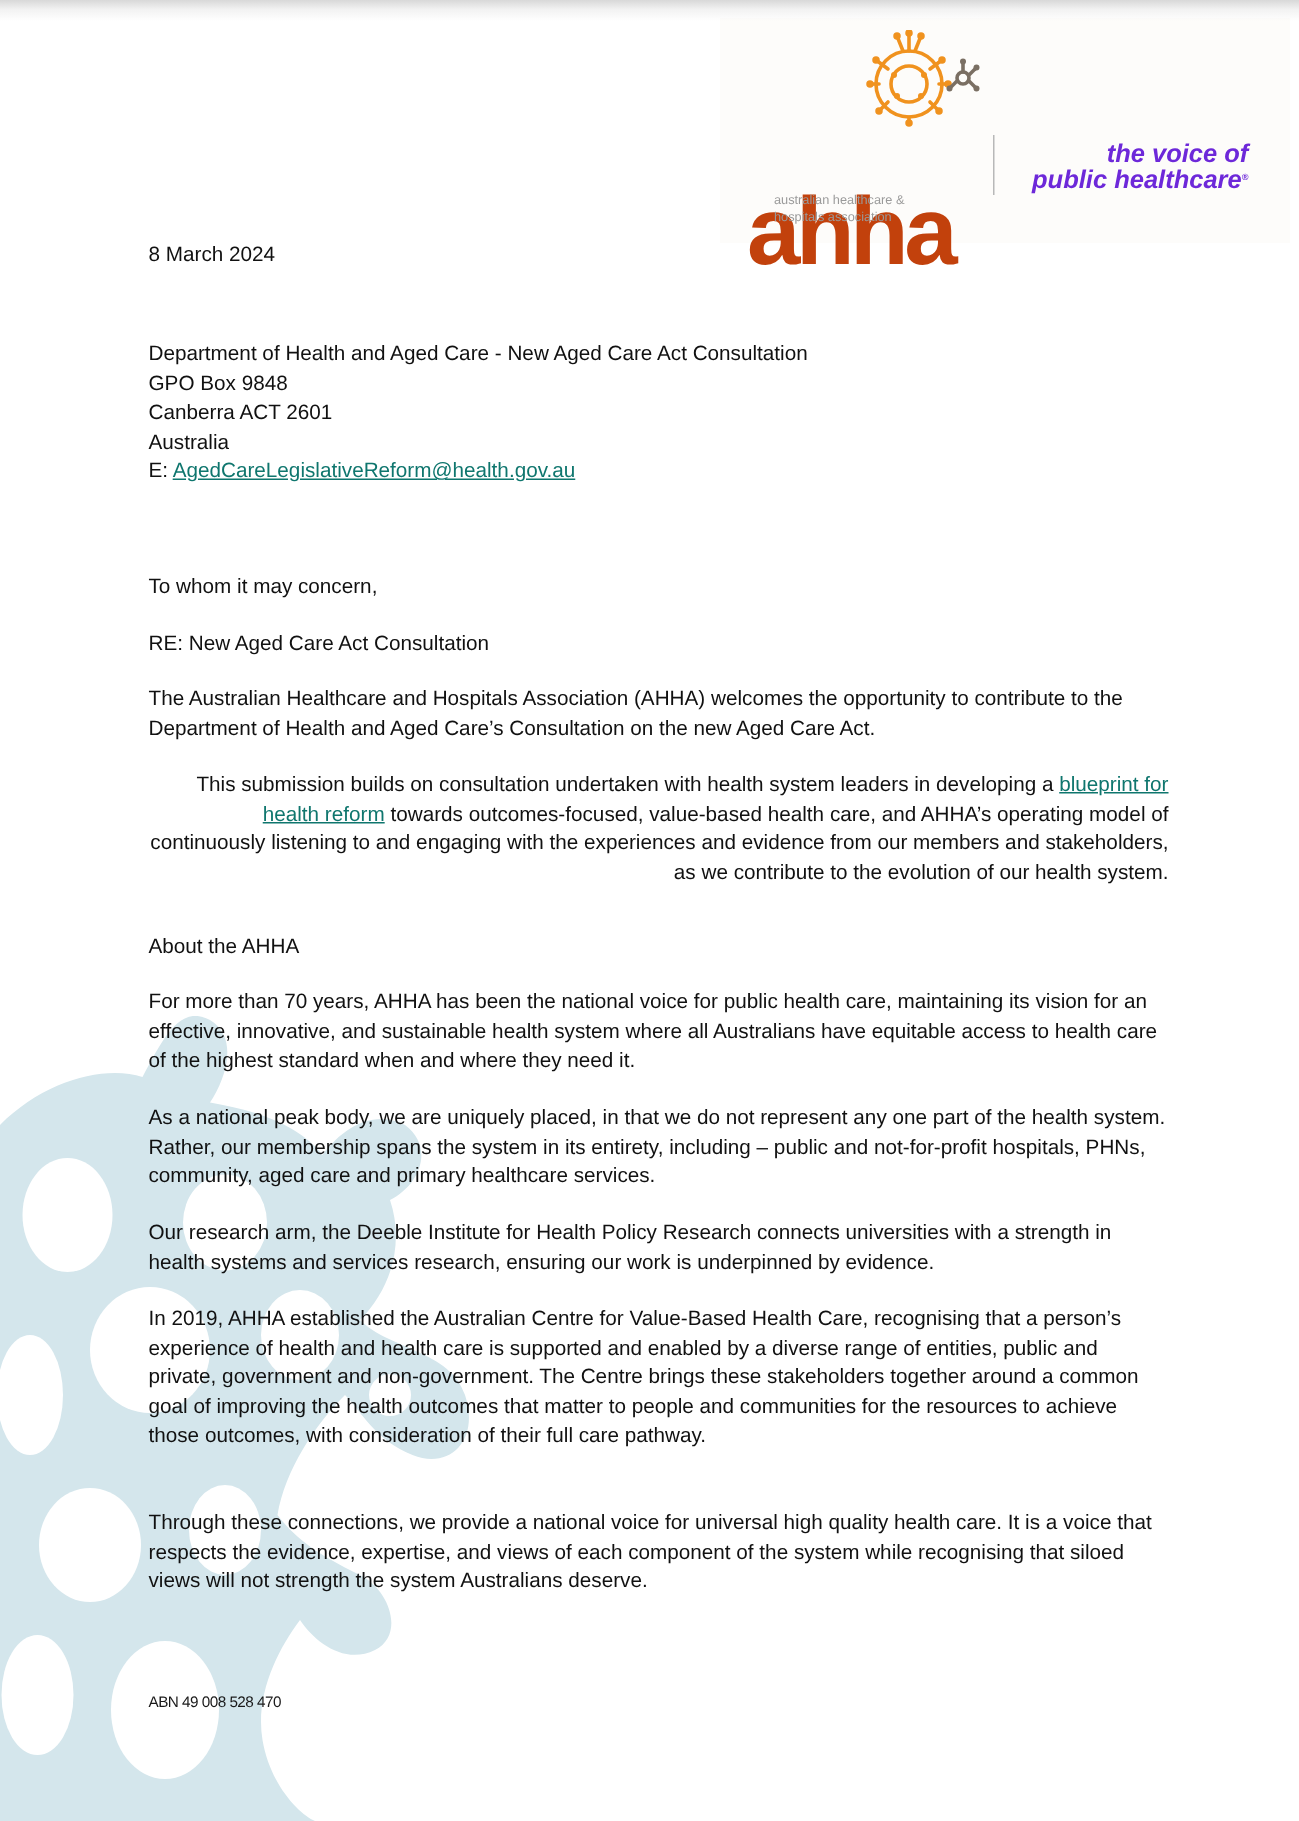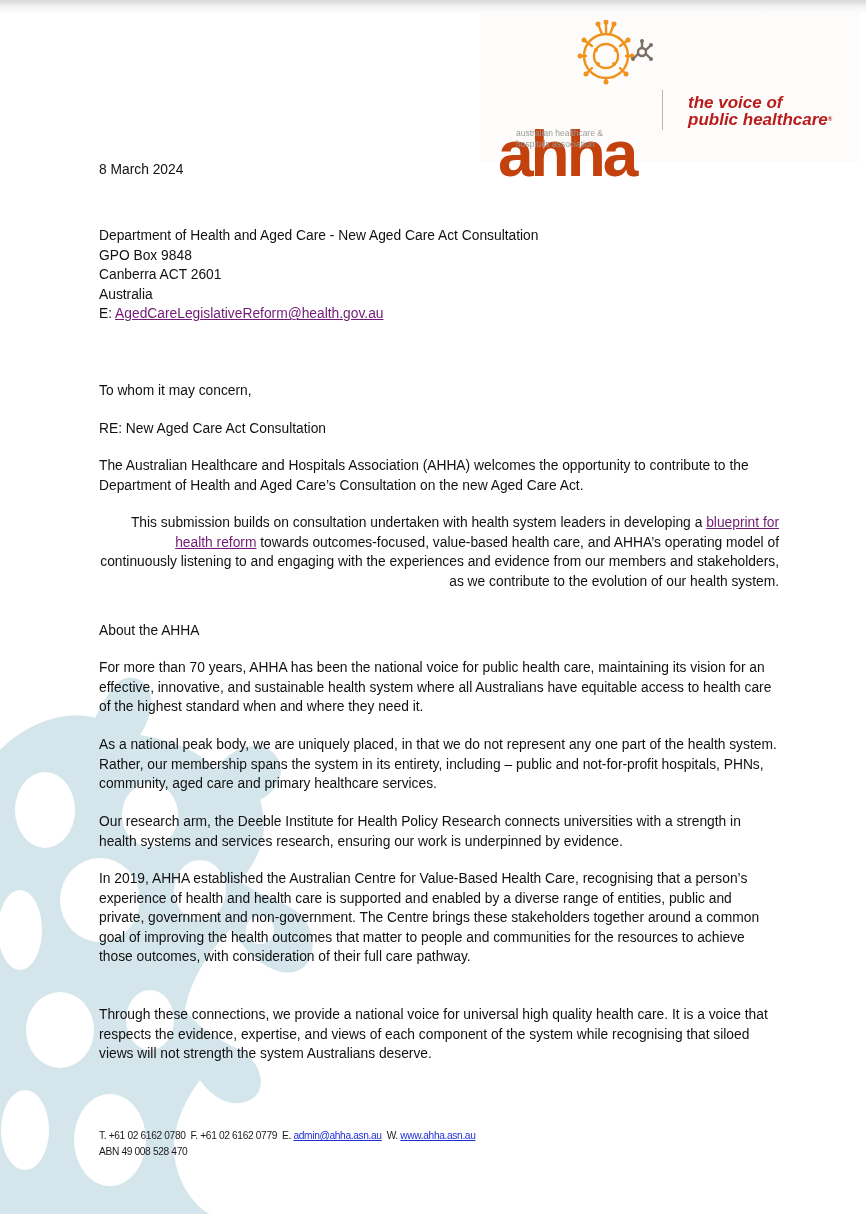--- a/index.html
+++ b/index.html
@@ -63,22 +63,23 @@
       left: 182px; top: 78px;
       width: 1px; height: 40px;
       background: #b8b8b8;
     }
     .logo-tagline {
       position: absolute;
       left: 208px; top: 82px;
       font-size: 17px;
       font-style: italic;
       font-weight: bold;
-      color: #b91c1c;
+      color: #6d28d9;
       line-height: 17px;
+      text-align: right;
     }
     .logo-tagline sup {
       font-size: 6px;
       vertical-align: top;
     }
     .doc {
       position: absolute;
       left: 99px; top: 0;
       width: 700px;
       z-index: 2;
@@ -94,21 +95,21 @@
     .re { position: absolute; top: 419px; left: 0; font-weight: normal; }
     .p1 { position: absolute; top: 456px; left: 0; width: 680px; }
     .p2 { position: absolute; top: 513px; left: 0; width: 680px; text-align: right; }
     .about { position: absolute; top: 621px; left: 0; font-weight: normal; }
     .p3 { position: absolute; top: 658px; left: 0; width: 680px; }
     .p4 { position: absolute; top: 735px; left: 0; width: 680px; }
     .p5 { position: absolute; top: 812px; left: 0; width: 680px; }
     .p6 { position: absolute; top: 869px; left: 0; width: 680px; }
     .p7 { position: absolute; top: 1005px; left: 0; width: 680px; }
     a.link {
-      color: #701a75;
+      color: #0f766e;
       text-decoration: underline;
     }
     .footer {
       position: absolute;
       left: 99px; top: 1128px;
       z-index: 2;
       font-family: "Liberation Sans", "DejaVu Sans", sans-serif;
       font-size: 10.2px;
       line-height: 15.8px;
       color: #1a1a1a;
@@ -218,22 +219,14 @@
   <p class="about">About the AHHA</p>
 
   <p class="p3">For more than 70 years, AHHA has been the national voice for public health care, maintaining its vision for an effective, innovative, and sustainable health system where all Australians have equitable access to health care of the highest standard when and where they need it.</p>
   <p class="p4">As a national peak body, we are uniquely placed, in that we do not represent any one part of the health system. Rather, our membership spans the system in its entirety, including – public and not-for-profit hospitals, PHNs, community, aged care and primary healthcare services.</p>
   <p class="p5">Our research arm, the Deeble Institute for Health Policy Research connects universities with a strength in health systems and services research, ensuring our work is underpinned by evidence.</p>
   <p class="p6">In 2019, AHHA established the Australian Centre for Value-Based Health Care, recognising that a person’s experience of health and health care is supported and enabled by a diverse range of entities, public and private, government and non-government. The Centre brings these stakeholders together around a common goal of improving the health outcomes that matter to people and communities for the resources to achieve those outcomes, with consideration of their full care pathway.</p>
   <p class="p7">Through these connections, we provide a national voice for universal high quality health care. It is a voice that respects the evidence, expertise, and views of each component of the system while recognising that siloed views will not strength the system Australians deserve.</p>
 </div>
 
 <div class="footer">
-  <div>
-    <span>T. +61 02 6162 0780</span>&nbsp;
-    <span>F. +61 02 6162 0779</span>&nbsp;
-    <span>E.</span>
-    <a class="link" href="#">admin@ahha.asn.au</a>&nbsp;
-    <span>W.</span>
-    <a class="link" href="#">www.ahha.asn.au</a>
-  </div>
   <div>ABN 49 008 528 470</div>
 </div>
 
 </body></html>

